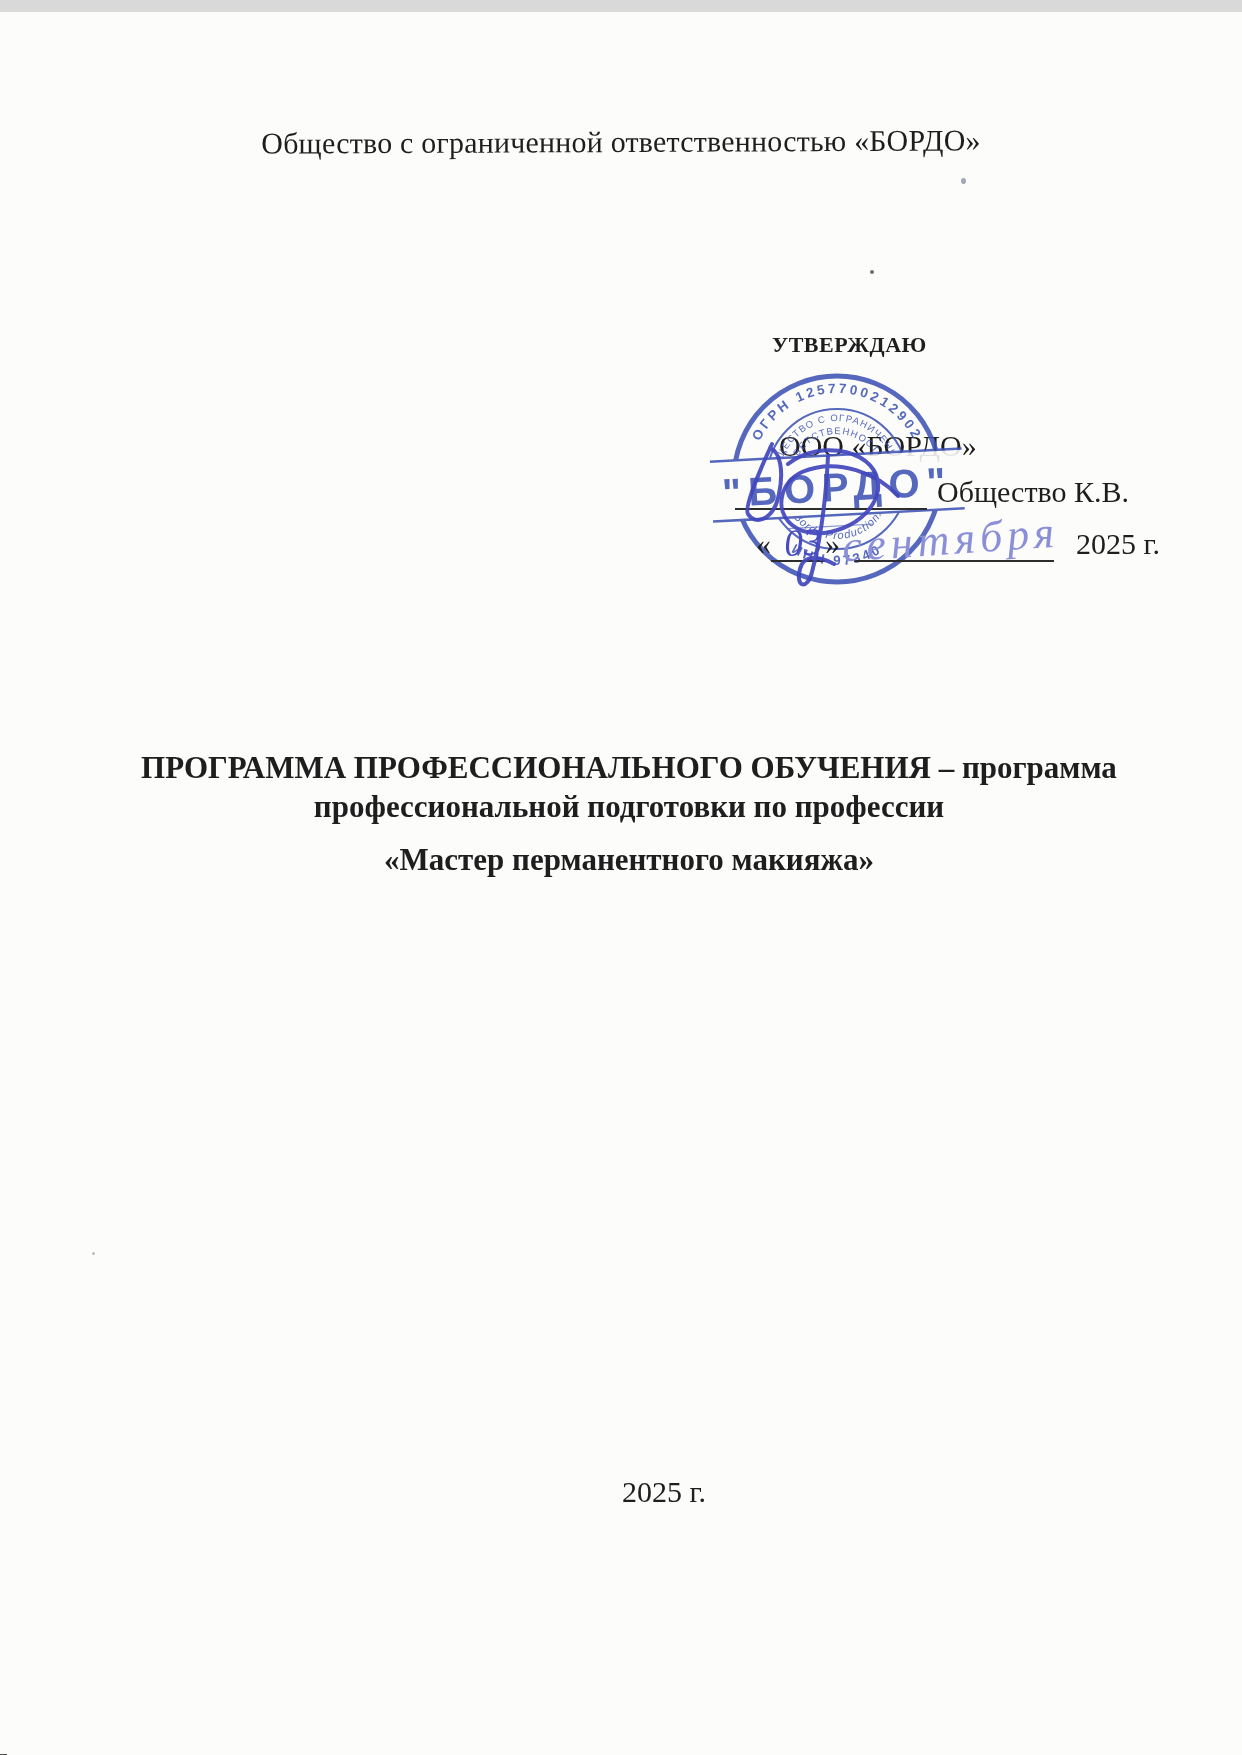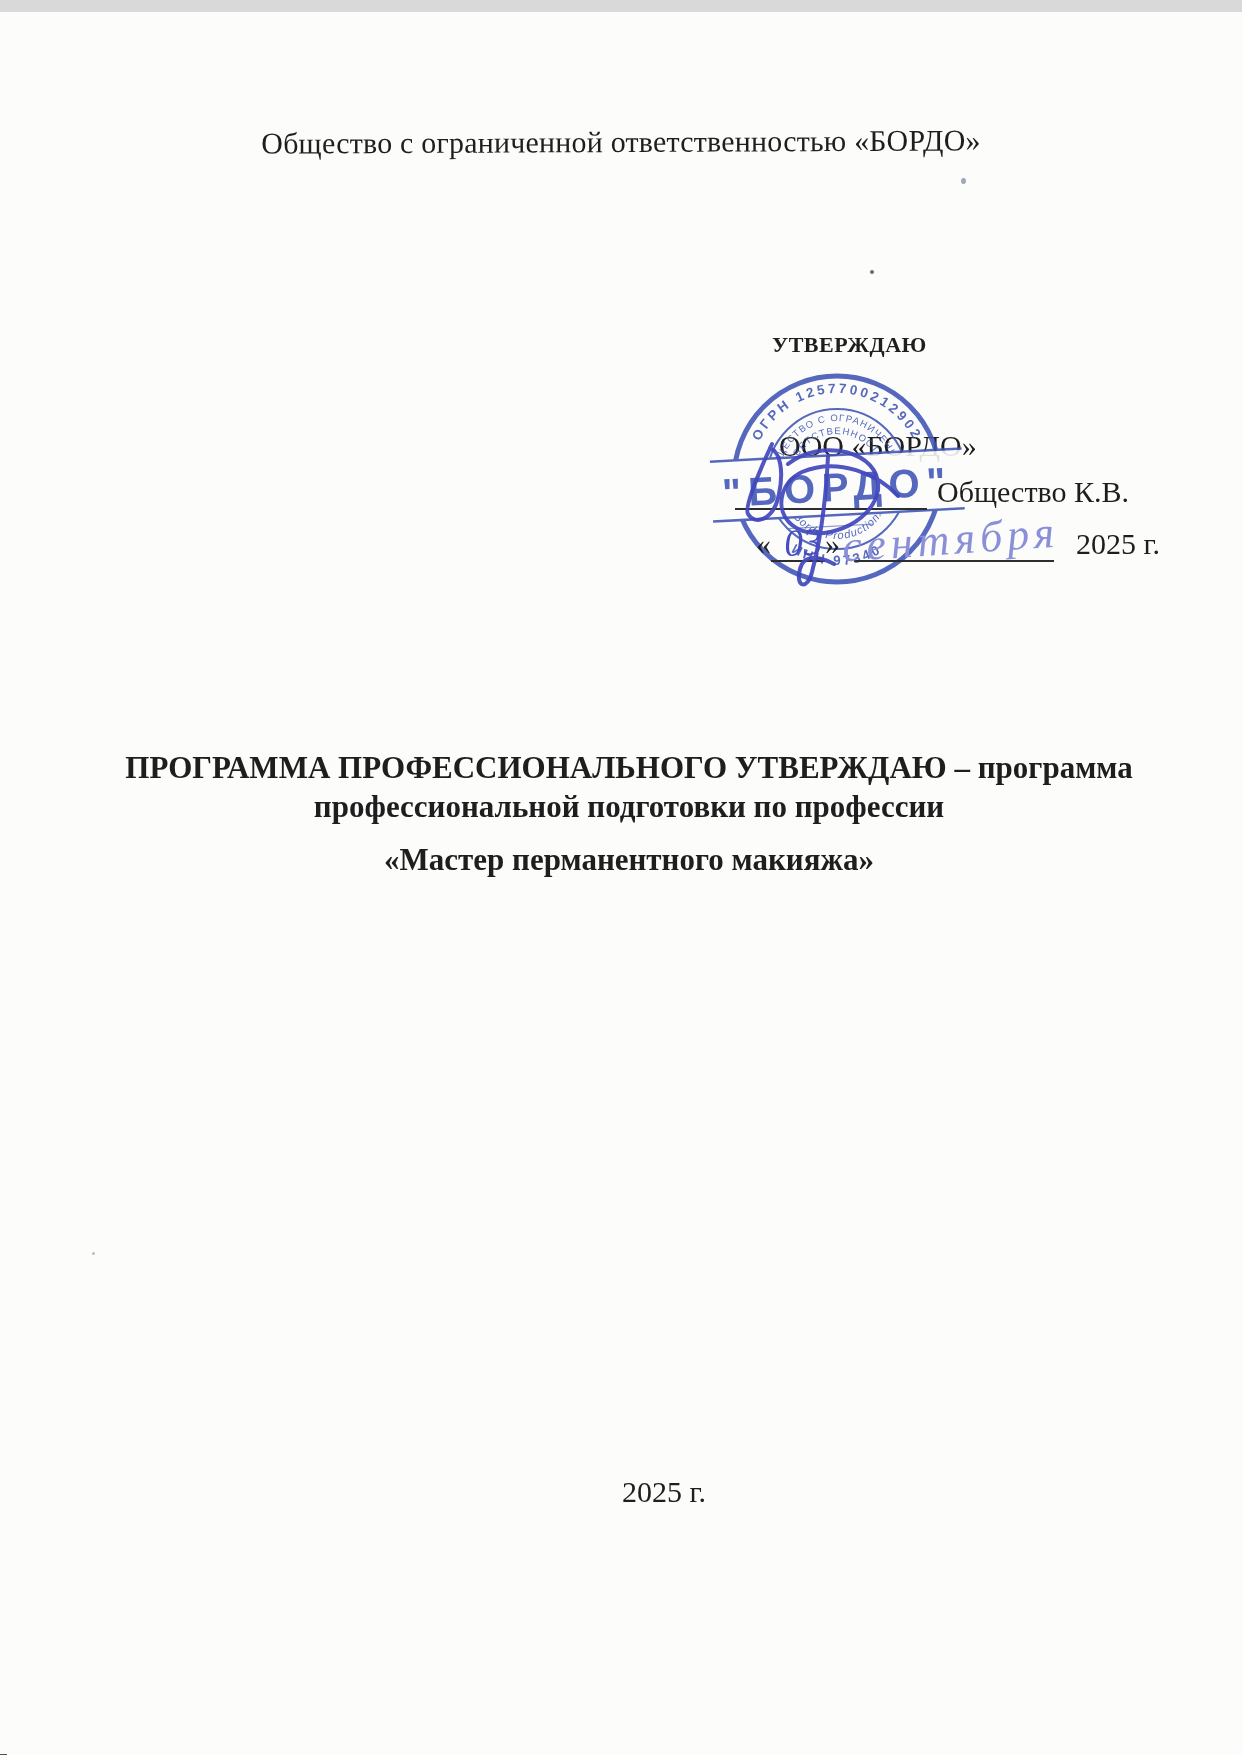--- a/index.html
+++ b/index.html
@@ -175,21 +175,21 @@
     <g fill="none" stroke="#4247bd" stroke-width="4" stroke-linecap="round">
       <path d="M 72,32 C 58,62 44,96 48,102 C 55,114 74,108 79,82 C 84,58 80,40 70,36"></path>
       <path d="M 88,52 C 120,26 182,38 178,78 C 173,112 118,134 92,113 C 74,98 80,70 102,60 C 138,45 178,62 198,84"></path>
       <path d="M 128,44 C 126,86 120,130 112,160 C 108,178 95,176 100,157 C 104,141 120,145 134,152"></path>
     </g>
   </svg>
 
   <div class="abs hw-day">03</div>
   <div class="abs hw-month">сентября</div>
 
-  <div class="abs title-l1">ПРОГРАММА ПРОФЕССИОНАЛЬНОГО УТВЕРЖДАЮ – программа</div>
+  <div class="abs title-l1">ПРОГРАММА ПРОФЕССИОНАЛЬНОГО ОБУЧЕНИЯ – программа</div>
   <div class="abs title-l3">«Мастер перманентного макияжа»</div>
   <div class="abs title-l2">профессиональной подготовки по профессии</div>
 
   <div class="abs footer-year">2025 г.</div>
 
   <div class="abs speck1"></div>
   <div class="abs speck2"></div>
   <div class="abs speck3"></div>
   <div class="abs corner-mark"></div>
 

